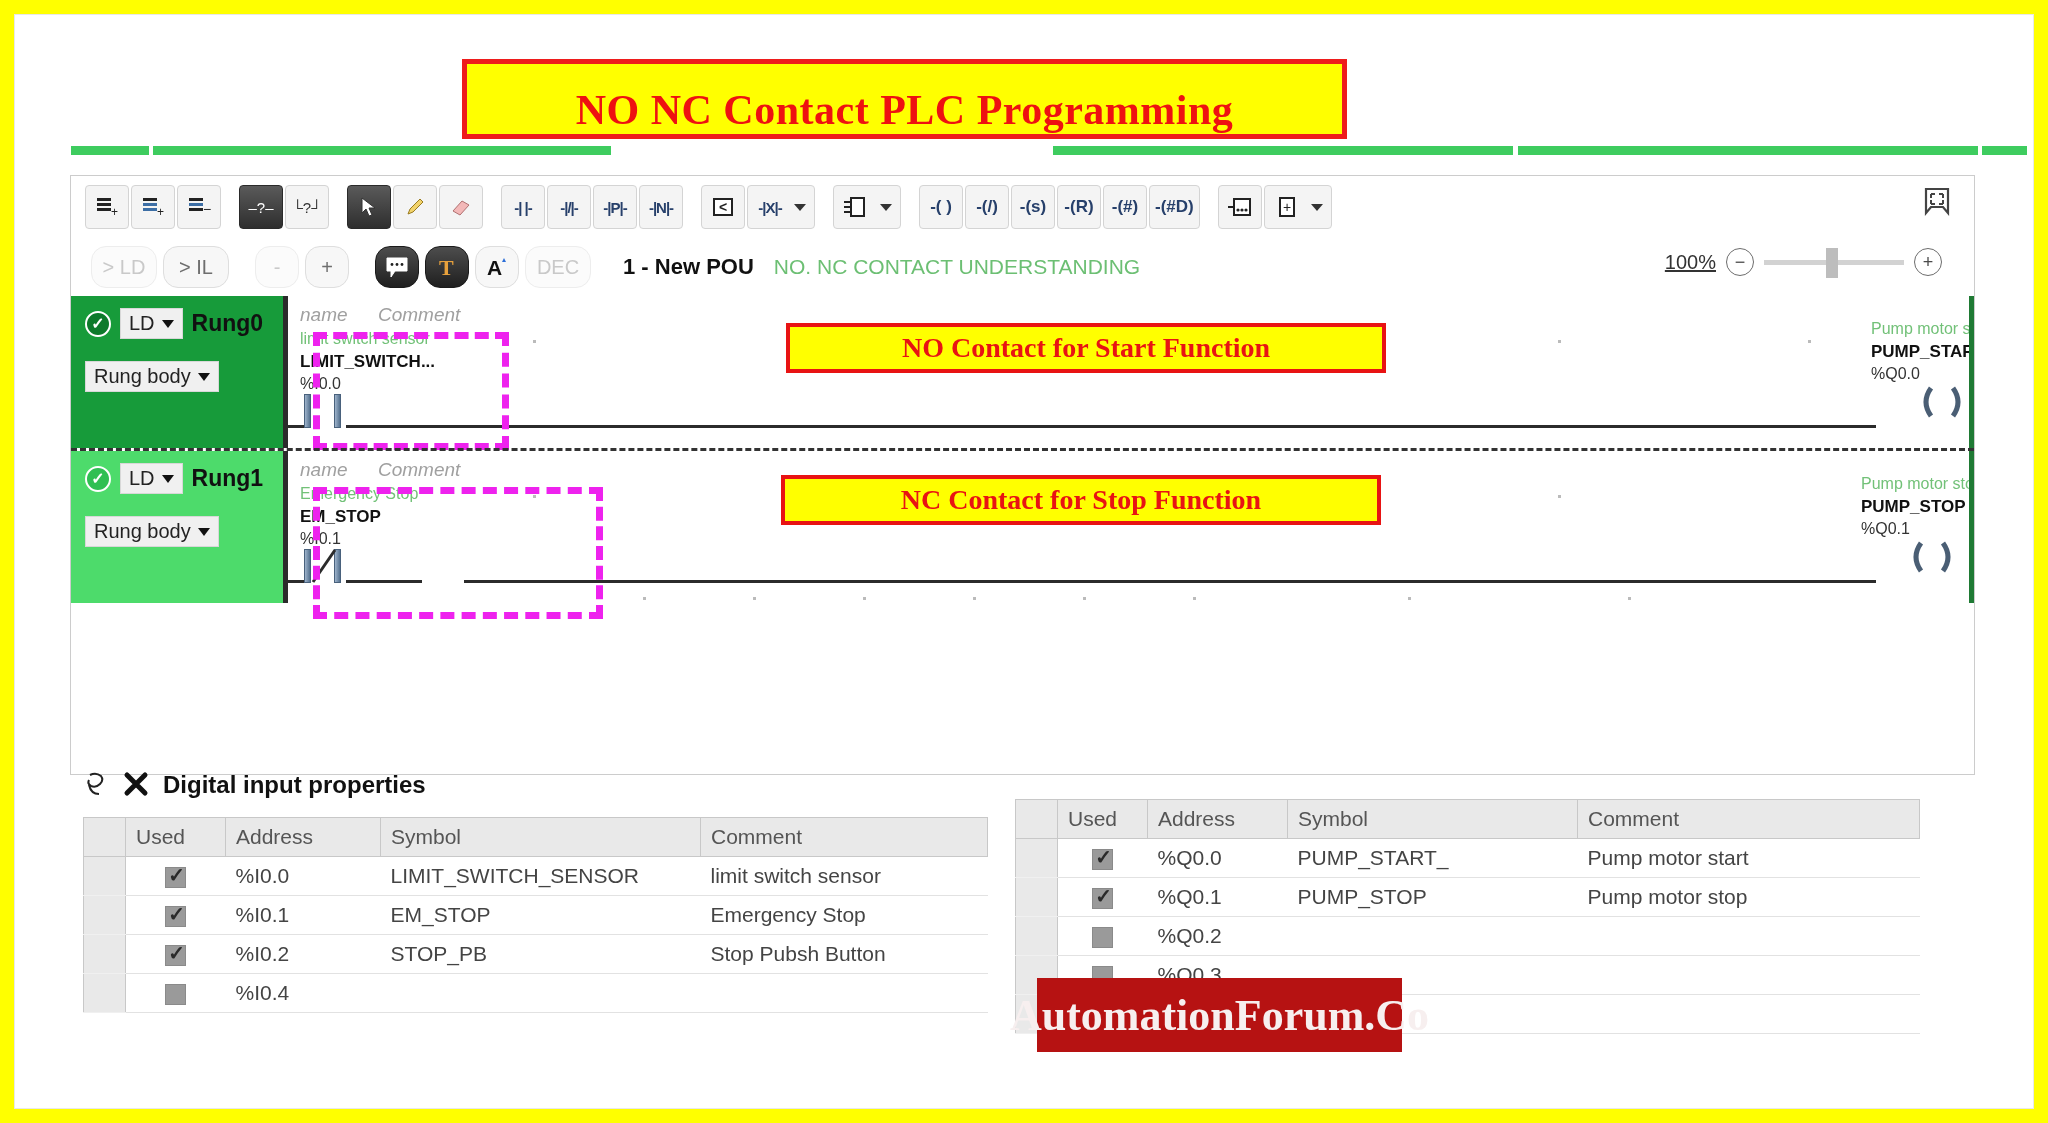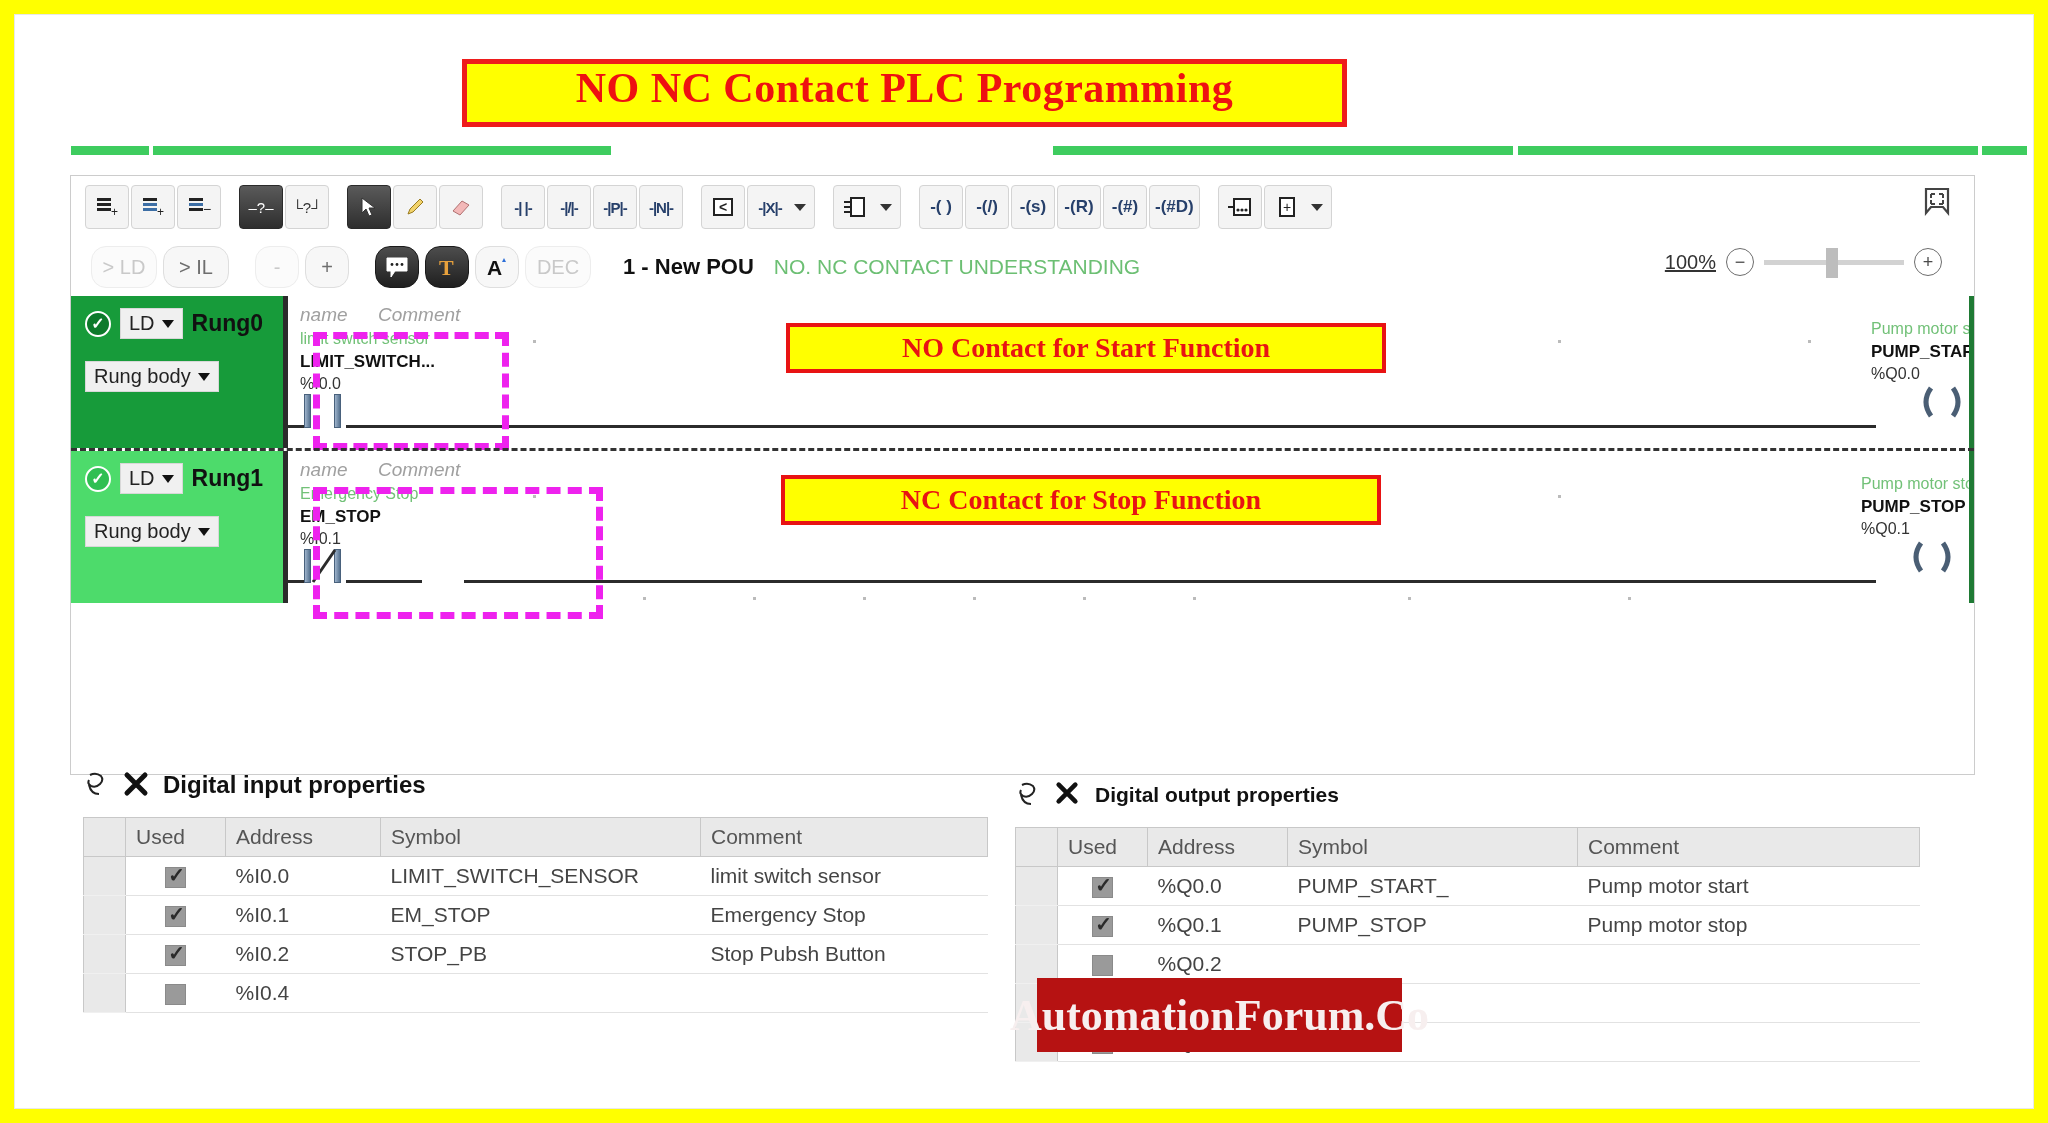--- a/index.html
+++ b/index.html
@@ -15,24 +15,24 @@
     left: 14px; top: 14px;
     width: 2020px; height: 1095px;
     background: #ffffff;
     border: 1px solid #e8e8e8;
   }
 
   
   .title-banner {
     position: absolute;
     left: 447px; top: 44px;
-    width: 885px; height: 68px;
+    width: 885px; height: 80px;
     background: #ffff00;
     border: 5px solid #ee1c1c;
-    display: flex; align-items: flex-start; justify-content: center;
+    display: flex; align-items: flex-end; justify-content: center;
   }
   .title-banner span {
     font-family: "Liberation Serif", serif;
     font-weight: bold;
     font-size: 42px;
     color: #ee1111;
     letter-spacing: 0.5px;
     white-space: nowrap;
   }
 
@@ -640,34 +640,20 @@
             <td class="used"><span class="cb"></span></td>
             <td>%I0.4</td>
             <td>&nbsp;</td>
             <td>&nbsp;</td>
           </tr>
         </tbody>
     </table>
   </div>
 
   <div class="panel" style="left:1000px; top:766px;">
-    <div class="panel-head">
-      <div class="pin-ico">
-        <svg width="26" height="28" viewBox="0 0 26 28">
-            <path d="M7 4 q6 -3 11 1 q3 4 -1 8 q-4 4 -9 2 q-4 -2 -2 -6" fill="none" stroke="#222" stroke-width="2"></path>
-            <path d="M6 14 q2 9 10 9" fill="none" stroke="#222" stroke-width="2"></path>
-          </svg>
-      </div>
-      <div class="x-ico">
-        <svg width="24" height="24" viewBox="0 0 26 26">
-            <path d="M4 4 L22 22 M22 4 L4 22" stroke="#111" stroke-width="5" stroke-linecap="round"></path>
-          </svg>
-      </div>
-      <div class="panel-title" style="font-size:21px">Digital output properties</div>
-    </div>
     <table class="props" style="margin-top:18px; width:905px;">
       <thead>
         <tr>
           <th class="gutter"></th>
           <th style="width:90px">Used</th>
           <th style="width:140px">Address</th>
           <th style="width:290px">Symbol</th>
           <th>Comment</th>
         </tr>
       </thead>

